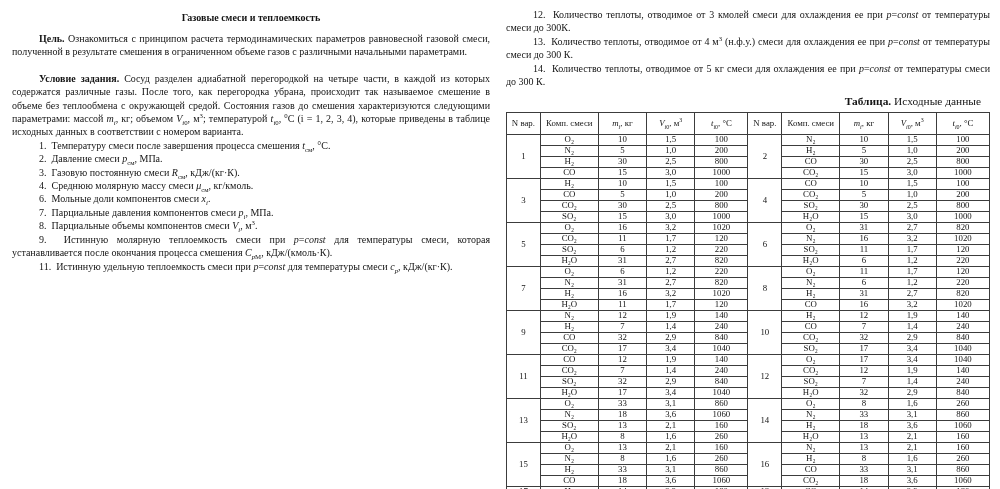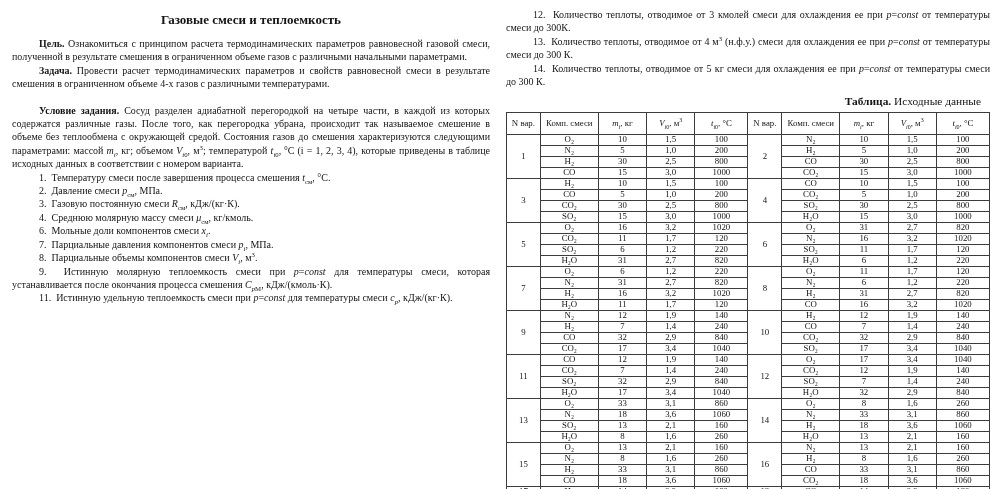--- a/index.html
+++ b/index.html
@@ -4,21 +4,21 @@
 <style>
   html,body{margin:0;padding:0;}
   body{
     width:1000px;height:489px;overflow:hidden;
     background:#ffffff;color:#141414;
     font-family:"Liberation Serif",serif;
   }
   .page{display:flex;gap:16px;padding:8px 10px 0 12px;box-sizing:border-box;}
   .col-left{flex:0 0 478px;width:478px;}
   .col-right{flex:0 0 484px;width:484px;}
-  .title{font-size:13px;font-weight:bold;text-align:center;margin:4px 0 9px 0;}
+  .title{font-size:10px;font-weight:bold;text-align:center;margin:4px 0 9px 0;}
   .para,.li{font-size:10px;line-height:13.4px;text-align:justify;margin:0;text-indent:27px;}
   .spaced{margin-top:13px;}
   .list-header{font-size:11.4px;line-height:13.4px;font-weight:bold;margin:2px 0 0 0;text-indent:27px;}
   .lead{font-weight:bold;}
   sub,sup{font-size:0.68em;line-height:0;}
   .caption{font-size:11.4px;line-height:13.4px;text-align:right;margin:7px 9px 3px 0;}
   table.datatable{border-collapse:collapse;width:100%;table-layout:fixed;margin-top:1px;}
   .datatable th,.datatable td{
     border:1px solid #3c3c3c;
     font-size:8.8px;line-height:9.6px;
@@ -32,21 +32,20 @@
 </head>
 <body>
 
 <div class="page">
 
   <div class="col col-left">
     <div class="title">Газовые смеси и теплоемкость</div>
 
     <p class="para"><span class="lead">Цель.</span><span> Ознакомиться с принципом расчета термодинамических параметров равновесной газовой смеси, полученной в результате смешения в ограниченном объеме газов с различными начальными параметрами.</span></p>
 
-    <p class="para"><span class="lead">Задача.</span><span> Провести расчет термодинамических параметров и свойств равновесной смеси в результате смешения в ограниченном объеме 4-х газов с различными температурами.</span></p>
 
     <p class="para spaced"><span class="lead">Условие задания.</span><span> Сосуд разделен адиабатной перегородкой на четыре части, в каждой из которых содержатся различные газы. После того, как перегородка убрана, происходит так называемое смешение в объеме без теплообмена с окружающей средой. Состояния газов до смешения характеризуются следующими параметрами: массой <i>m<sub>i</sub></i>, кг; объемом <i>V<sub>i</sub></i><sub>0</sub>, м<sup>3</sup>; температурой <i>t<sub>i</sub></i><sub>0</sub>, <sup>0</sup>С (i = 1, 2, 3, 4), которые приведены в таблице исходных данных в соответствии с номером варианта.</span></p>
 
 
     <p class="li">1.&nbsp; Температуру смеси после завершения процесса смешения <i>t</i><sub>см</sub>, °С.</p>
     <p class="li">2.&nbsp; Давление смеси <i>p</i><sub>см</sub>, МПа.</p>
     <p class="li">3.&nbsp; Газовую постоянную смеси <i>R</i><sub>см</sub>, кДж/(кг·К).</p>
     <p class="li">4.&nbsp; Среднюю молярную массу смеси <i>μ</i><sub>см</sub>, кг/кмоль.</p>
     <p class="li">6.&nbsp; Мольные доли компонентов смеси <i>x<sub>i</sub></i>.</p>
     <p class="li">7.&nbsp; Парциальные давления компонентов смеси <i>p<sub>i</sub></i>, МПа.</p>

